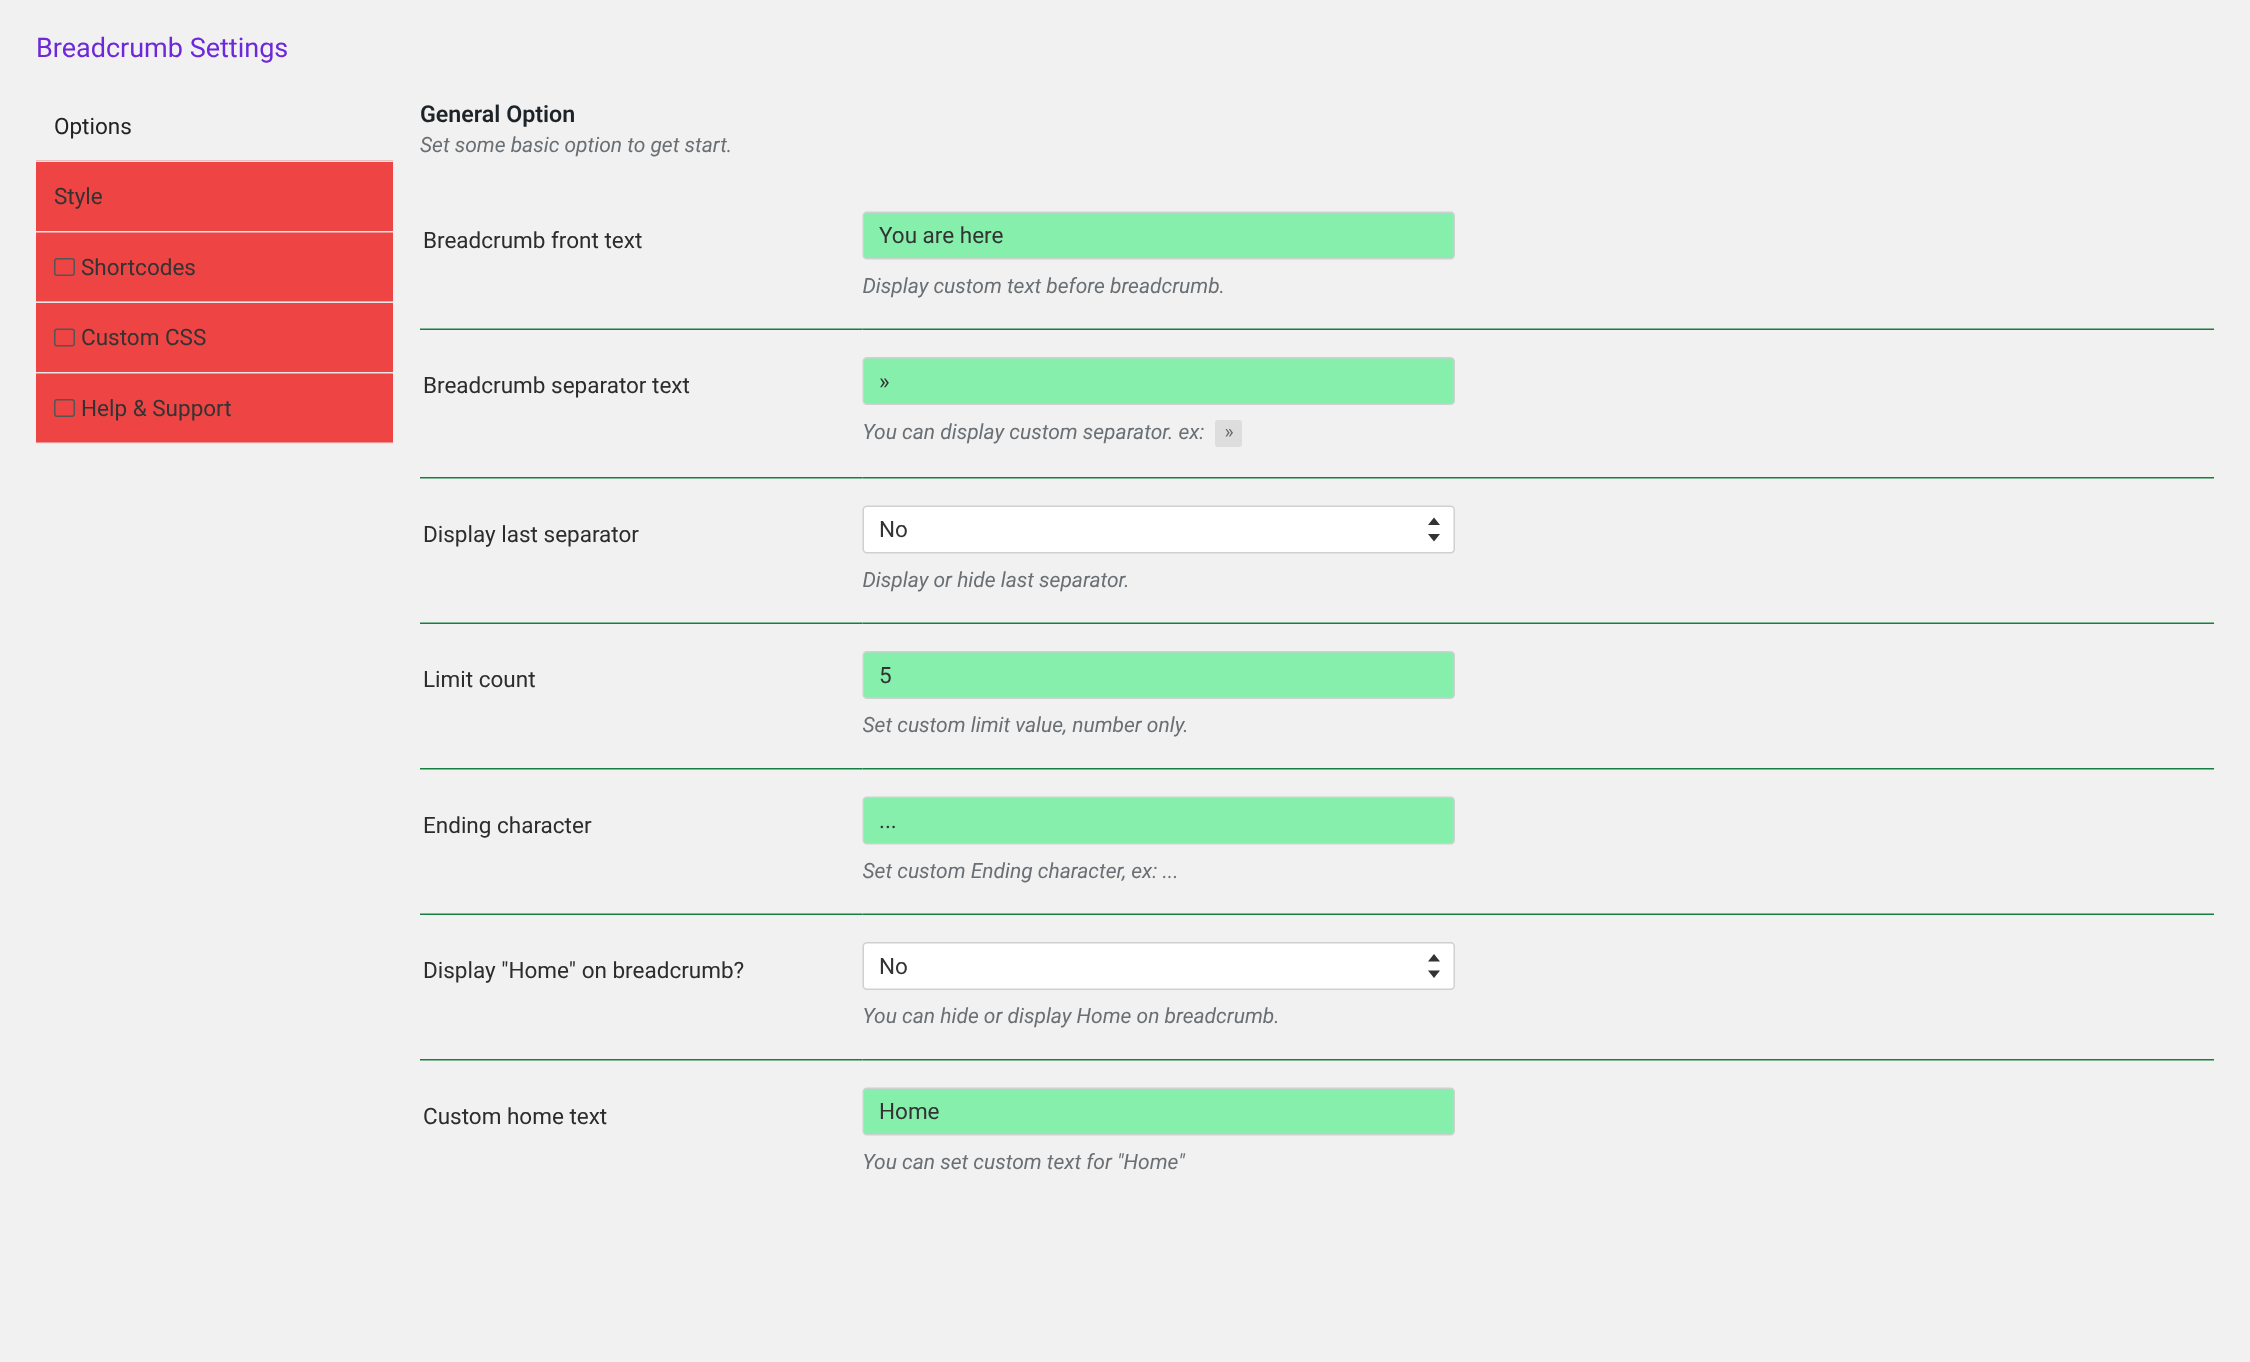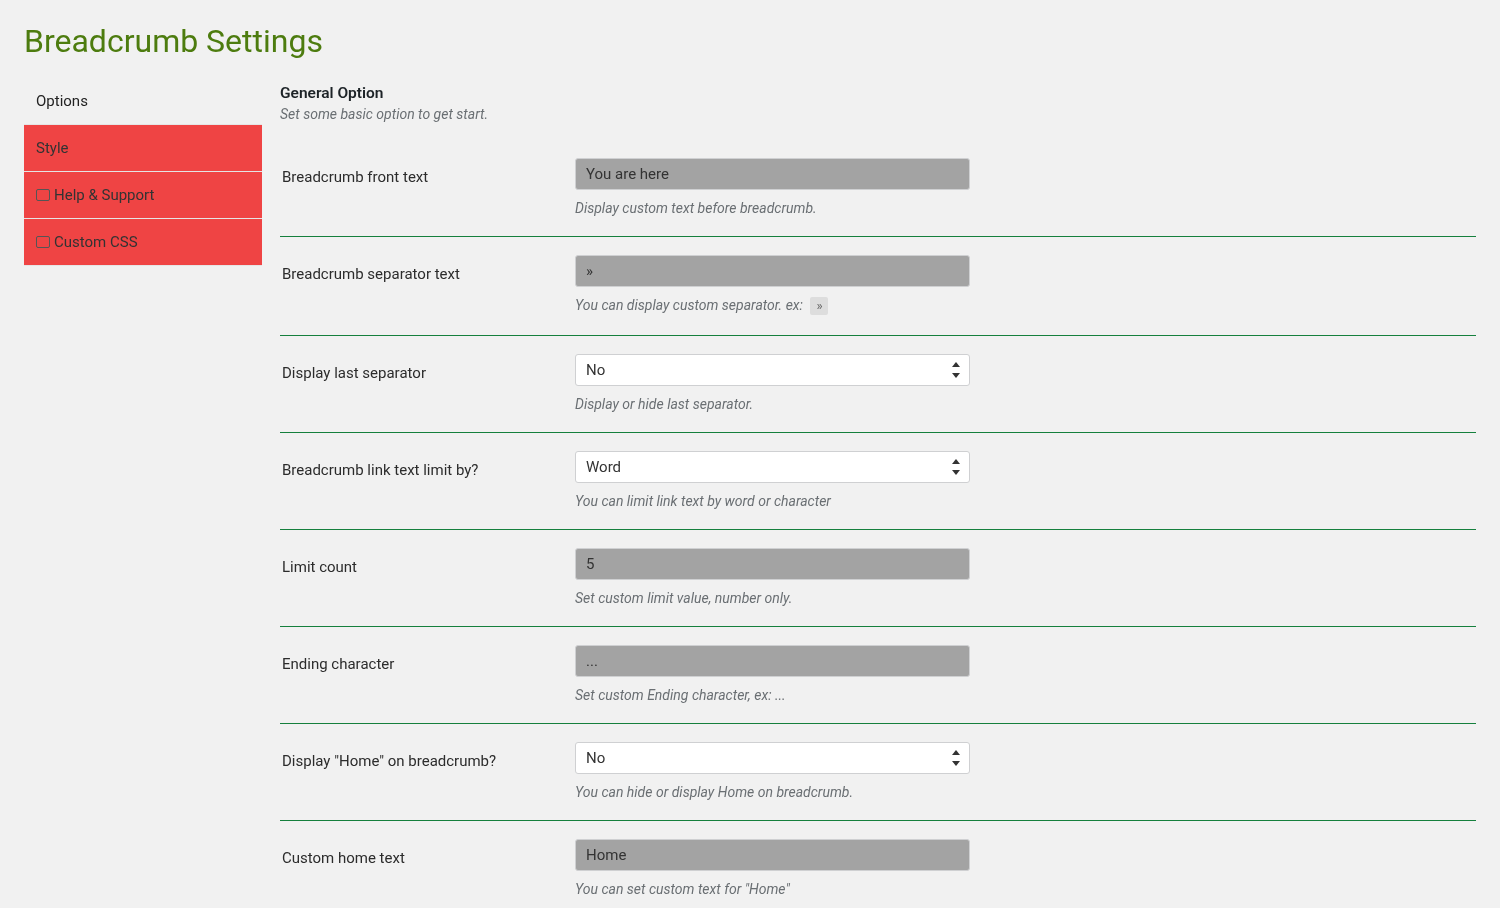--- a/index.html
+++ b/index.html
@@ -8,23 +8,23 @@
     background: #f1f1f1;
     color: #222;
     font-size: 14px;
     width: 1500px;
     min-height: 908px;
   }
   .page-wrap {
     padding: 0 24px 24px 24px;
   }
   h1.page-title {
-    font-size: 32px;
+    font-size: 18px;
     font-weight: 400;
-    color: #4d7c0f;
+    color: #6d28d9;
     padding: 22px 0 18px 0;
   }
   .layout {
     display: flex;
     align-items: flex-start;
   }
   .sidebar {
     width: 238px;
     flex: 0 0 238px;
   }
@@ -91,21 +91,21 @@
   }
   .form-field {
     padding: 18px 20px 20px 0;
     vertical-align: top;
   }
   .text-input {
     width: 395px;
     height: 32px;
     border: 1px solid #cfd0d2;
     border-radius: 3px;
-    background: #a3a3a3;
+    background: #86efac;
     padding: 0 10px;
     font-size: 15px;
     color: #333;
     font-family: inherit;
   }
   .select-wrap {
     position: relative;
     width: 395px;
   }
   .select {
@@ -178,25 +178,29 @@
       <div class="sidebar-tab active no-icon">
 
         <span>Options</span>
       </div>
       <div class="sidebar-tab no-icon">
 
         <span>Style</span>
       </div>
       <div class="sidebar-tab">
         <span class="tab-icon"></span>
-        <span>Help &amp; Support</span>
+        <span>Shortcodes</span>
       </div>
       <div class="sidebar-tab">
         <span class="tab-icon"></span>
         <span>Custom CSS</span>
+      </div>
+      <div class="sidebar-tab">
+        <span class="tab-icon"></span>
+        <span>Help &amp; Support</span>
       </div>
     </div>
 
     <div class="content">
 
       <div class="section-header">
         <div class="title">General Option</div>
         <div class="sub">Set some basic option to get start.</div>
       </div>
 
@@ -228,32 +232,20 @@
             <div class="select-wrap">
               <select class="select">
                 <option>No</option>
               </select>
               <span class="select-arrows"></span>
             </div>
             <div class="field-help">Display or hide last separator.</div>
           </td>
         </tr>
 
-        <tr class="form-row">
-          <td class="form-label">Breadcrumb link text limit by?</td>
-          <td class="form-field">
-            <div class="select-wrap">
-              <select class="select">
-                <option>Word</option>
-              </select>
-              <span class="select-arrows"></span>
-            </div>
-            <div class="field-help">You can limit link text by word or character</div>
-          </td>
-        </tr>
 
         <tr class="form-row">
           <td class="form-label">Limit count</td>
           <td class="form-field">
             <input class="text-input" type="text" value="5" style="">
             <div class="field-help">Set custom limit value, number only.</div>
           </td>
         </tr>
 
         <tr class="form-row">

